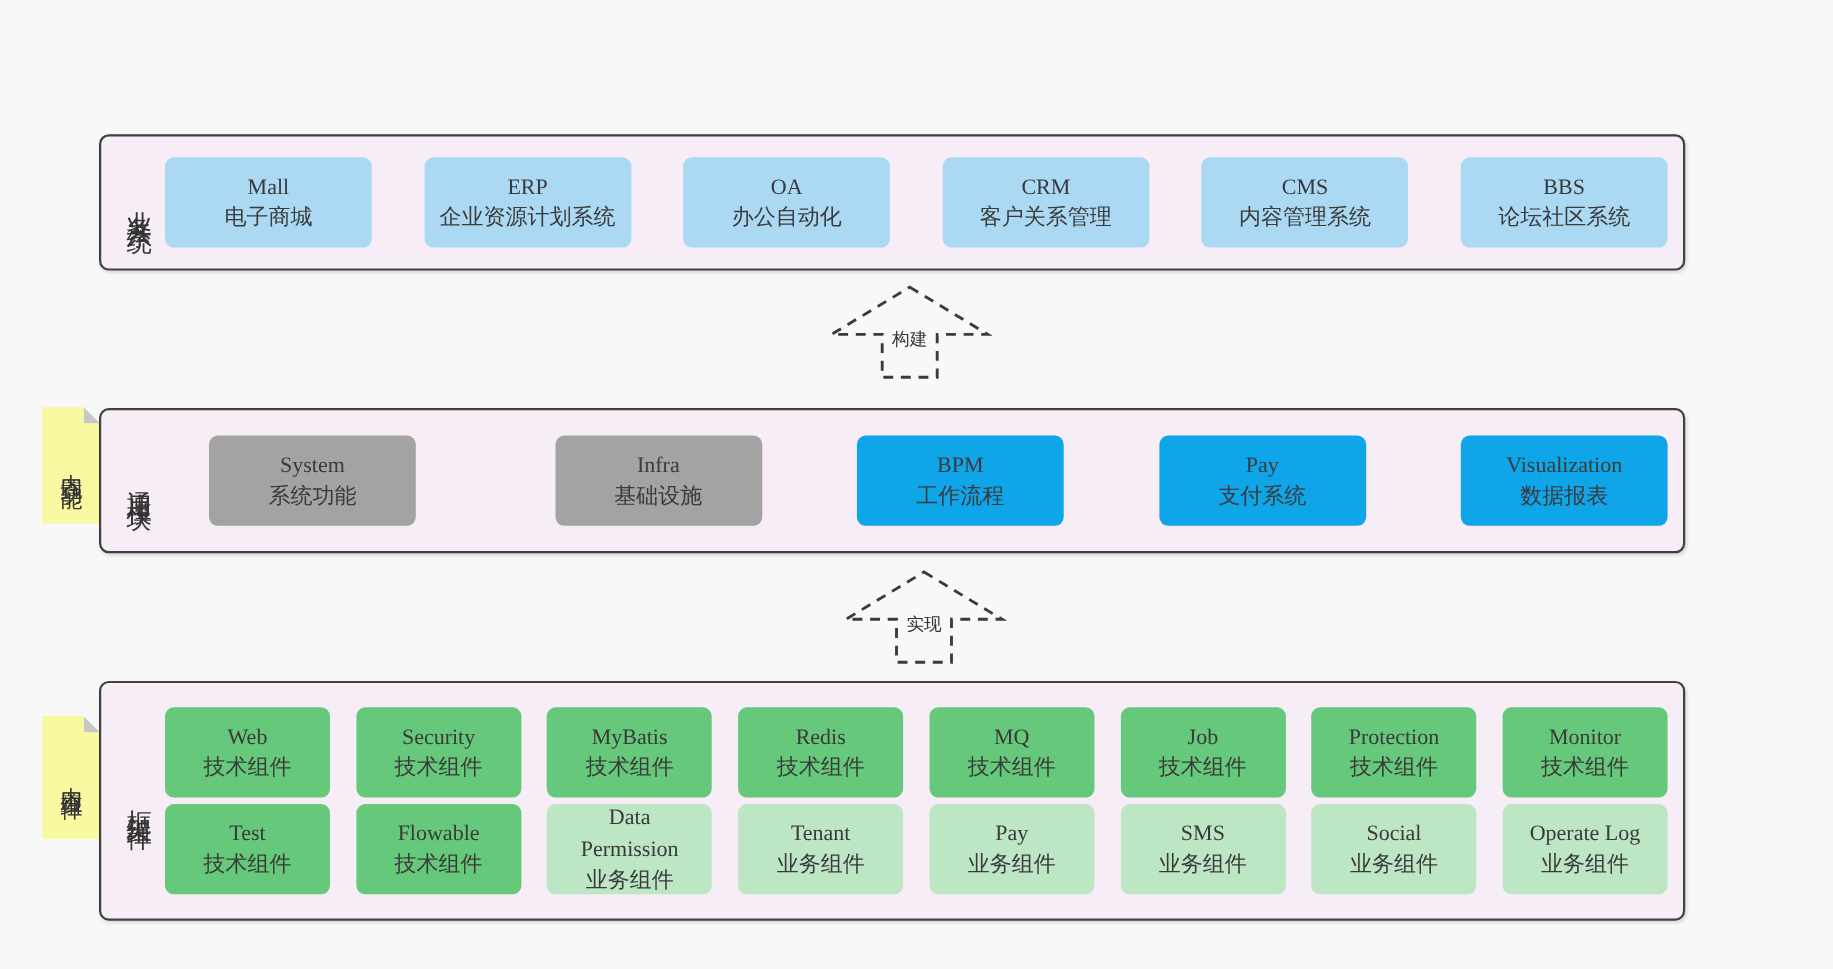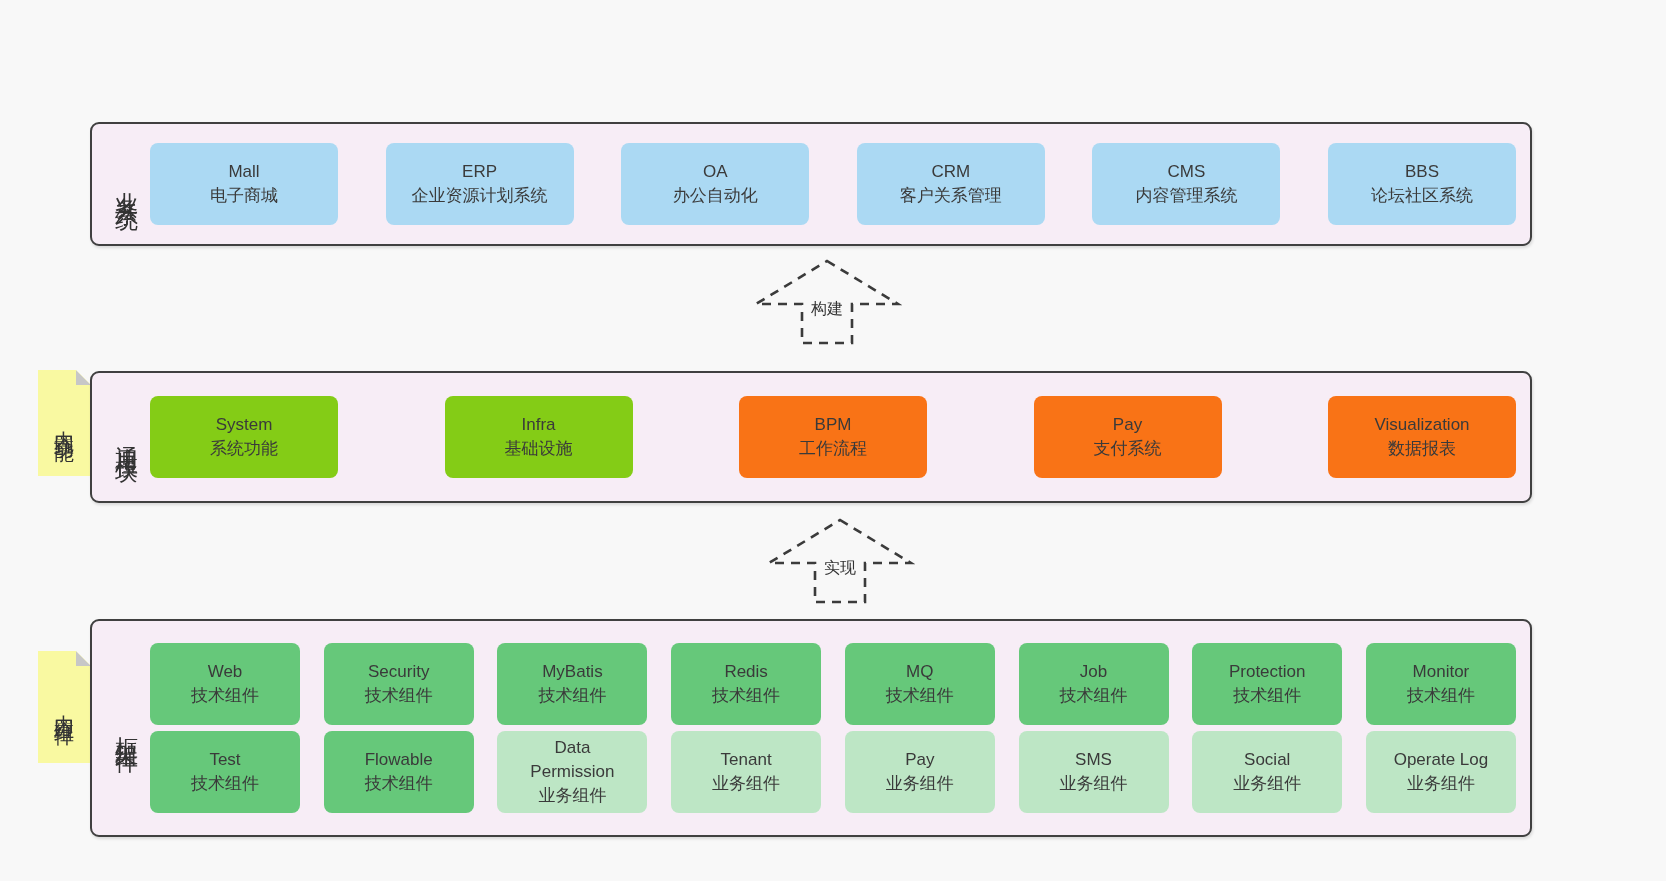--- a/index.html
+++ b/index.html
@@ -27,26 +27,26 @@
   .row { flex:1; display:flex; justify-content:space-between; padding:0 14px 0 12px; }
   .rows { flex:1; display:flex; flex-direction:column; gap:6px; padding:0 14px 0 12px; }
 
   .box {
     height:82px; border-radius:8px; box-sizing:border-box;
     display:flex; flex-direction:column; justify-content:center; align-items:center;
     text-align:center; padding:4px 6px; flex:none;
   }
   .band-business .box, .band-modules .box { width:188px; }
   .band-components .box { width:150px; }
-  .box .en, .box .zh { font-size:17px; line-height:1.42; color:#3a3a3a; }
+  .box .en, .box .zh { font-size:20px; line-height:1.42; color:#3a3a3a;font-family:Liberation Serif, serif; }
   .band-components .box .en { max-width:118px; }
 
   .variant-blue  { background:#abd9f3; }
-  .variant-red   { background:#84cc16; }
-  .variant-pink  { background:#f97316; }
+  .variant-red   { background:#a3a3a3;margin-left:40px; }
+  .variant-pink  { background:#0ea5e9; }
   .variant-dark  { background:#66c87a; }
   .variant-light { background:#bde6c5; }
 
   
   .sticky {
     position:absolute; left:38px; width:53px; background:#f9f9a1;
     display:flex; align-items:center; justify-content:center;
     box-shadow:1px 1px 2px rgba(0,0,0,0.10);
     clip-path:polygon(0 0, calc(100% - 15px) 0, 100% 15px, 100% 100%, 0 100%);
   }

